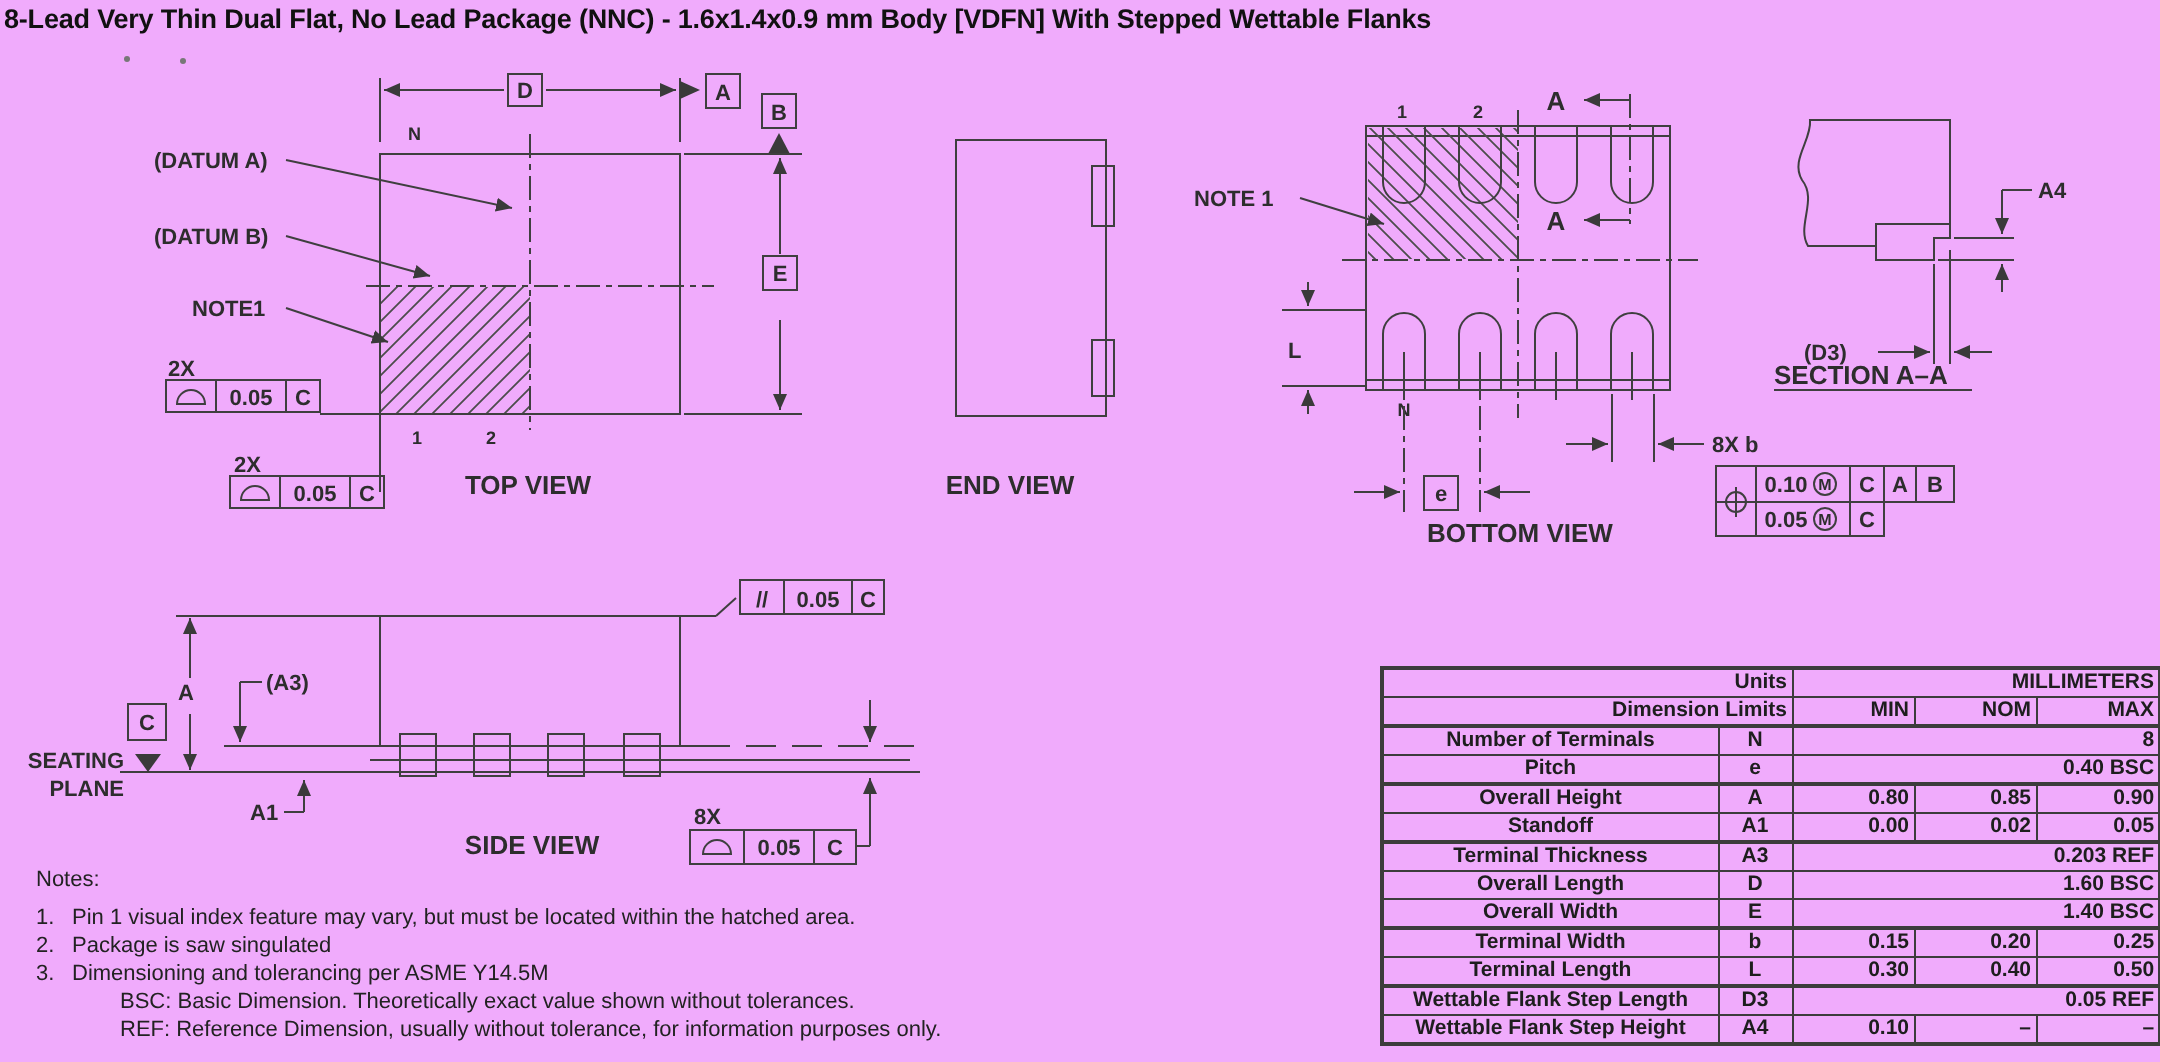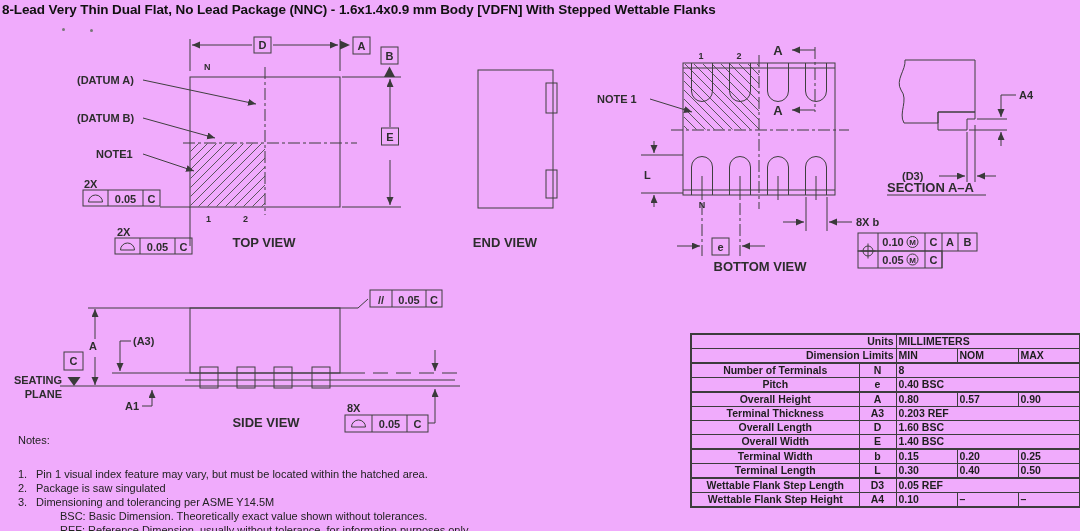--- a/index.html
+++ b/index.html
@@ -15,33 +15,33 @@
   svg text{fill:#2d2d2d;}
   svg .t{font:bold 11px "Liberation Sans",sans-serif;}
   svg .sm{font:bold 9px "Liberation Sans",sans-serif;}
   svg .cap{font:bold 13px "Liberation Sans",sans-serif;}
   svg .mm{font:bold 8px "Liberation Sans",sans-serif;}
   svg .tm{text-anchor:middle;}
   svg .te{text-anchor:end;}
   .dot{position:absolute;width:3px;height:3px;border-radius:50%;background:#777;}
   
   .notes{position:absolute;left:18px;top:434px;width:600px;font:11px "Liberation Sans",sans-serif;color:#222;}
-  .notes .hd{margin-bottom:22px;}
+  .notes .hd{margin-bottom:7px;}
   .notes .item{display:flex;margin-bottom:1px;line-height:1.18;}
   .notes .num{width:18px;flex:none;}
   .notes .sub{margin-left:42px;line-height:1.18;margin-bottom:1px;}
   
   .tblwrap{position:absolute;left:690px;top:333px;}
   table.dim{border-collapse:collapse;table-layout:fixed;width:389px;
             font:bold 10.5px "Liberation Sans",sans-serif;color:#1e1e1e;}
   table.dim td{border:1px solid #3c3c3c;height:13px;padding:0 2px;line-height:1;overflow:hidden;white-space:nowrap;}
   table.dim{border:2px solid #3c3c3c;}
   td.cname{text-align:center;padding-left:3px;}
   td.csym{text-align:center;}
-  td.cval{text-align:left;}
+  td.cval{text-align:right;}
   td.rgt{text-align:right;padding-right:4px;}
   td.vthick{border-left:2px solid #3c3c3c;}
   tr.hthick td{border-bottom:2px solid #3c3c3c;margin-top:24px;}
 </style>
 </head>
 <body>
 
 <div class="page">
   <div class="title">8-Lead Very Thin Dual Flat, No Lead Package (NNC) - 1.6x1.4x0.9 mm Body [VDFN]  With Stepped Wettable Flanks</div>
   <div class="dot" style="left:62px;top:28px"></div>
@@ -322,22 +322,29 @@
           </tr>
           <tr class="hthick">
             <td class="cname">Pitch</td>
             <td class="csym">e</td>
             <td colspan="3" class="cval vthick">0.40 BSC</td>
           </tr>
           <tr>
             <td class="cname">Overall Height</td>
             <td class="csym">A</td>
             <td class="cval vthick">0.80</td>
-            <td class="cval">0.57</td>
+            <td class="cval">0.85</td>
             <td class="cval">0.90</td>
+          </tr>
+          <tr class="hthick">
+            <td class="cname">Standoff</td>
+            <td class="csym">A1</td>
+            <td class="cval vthick">0.00</td>
+            <td class="cval">0.02</td>
+            <td class="cval">0.05</td>
           </tr>
           <tr>
             <td class="cname">Terminal Thickness</td>
             <td class="csym">A3</td>
             <td colspan="3" class="cval vthick">0.203 REF</td>
           </tr>
           <tr>
             <td class="cname">Overall Length</td>
             <td class="csym">D</td>
             <td colspan="3" class="cval vthick">1.60 BSC</td>

